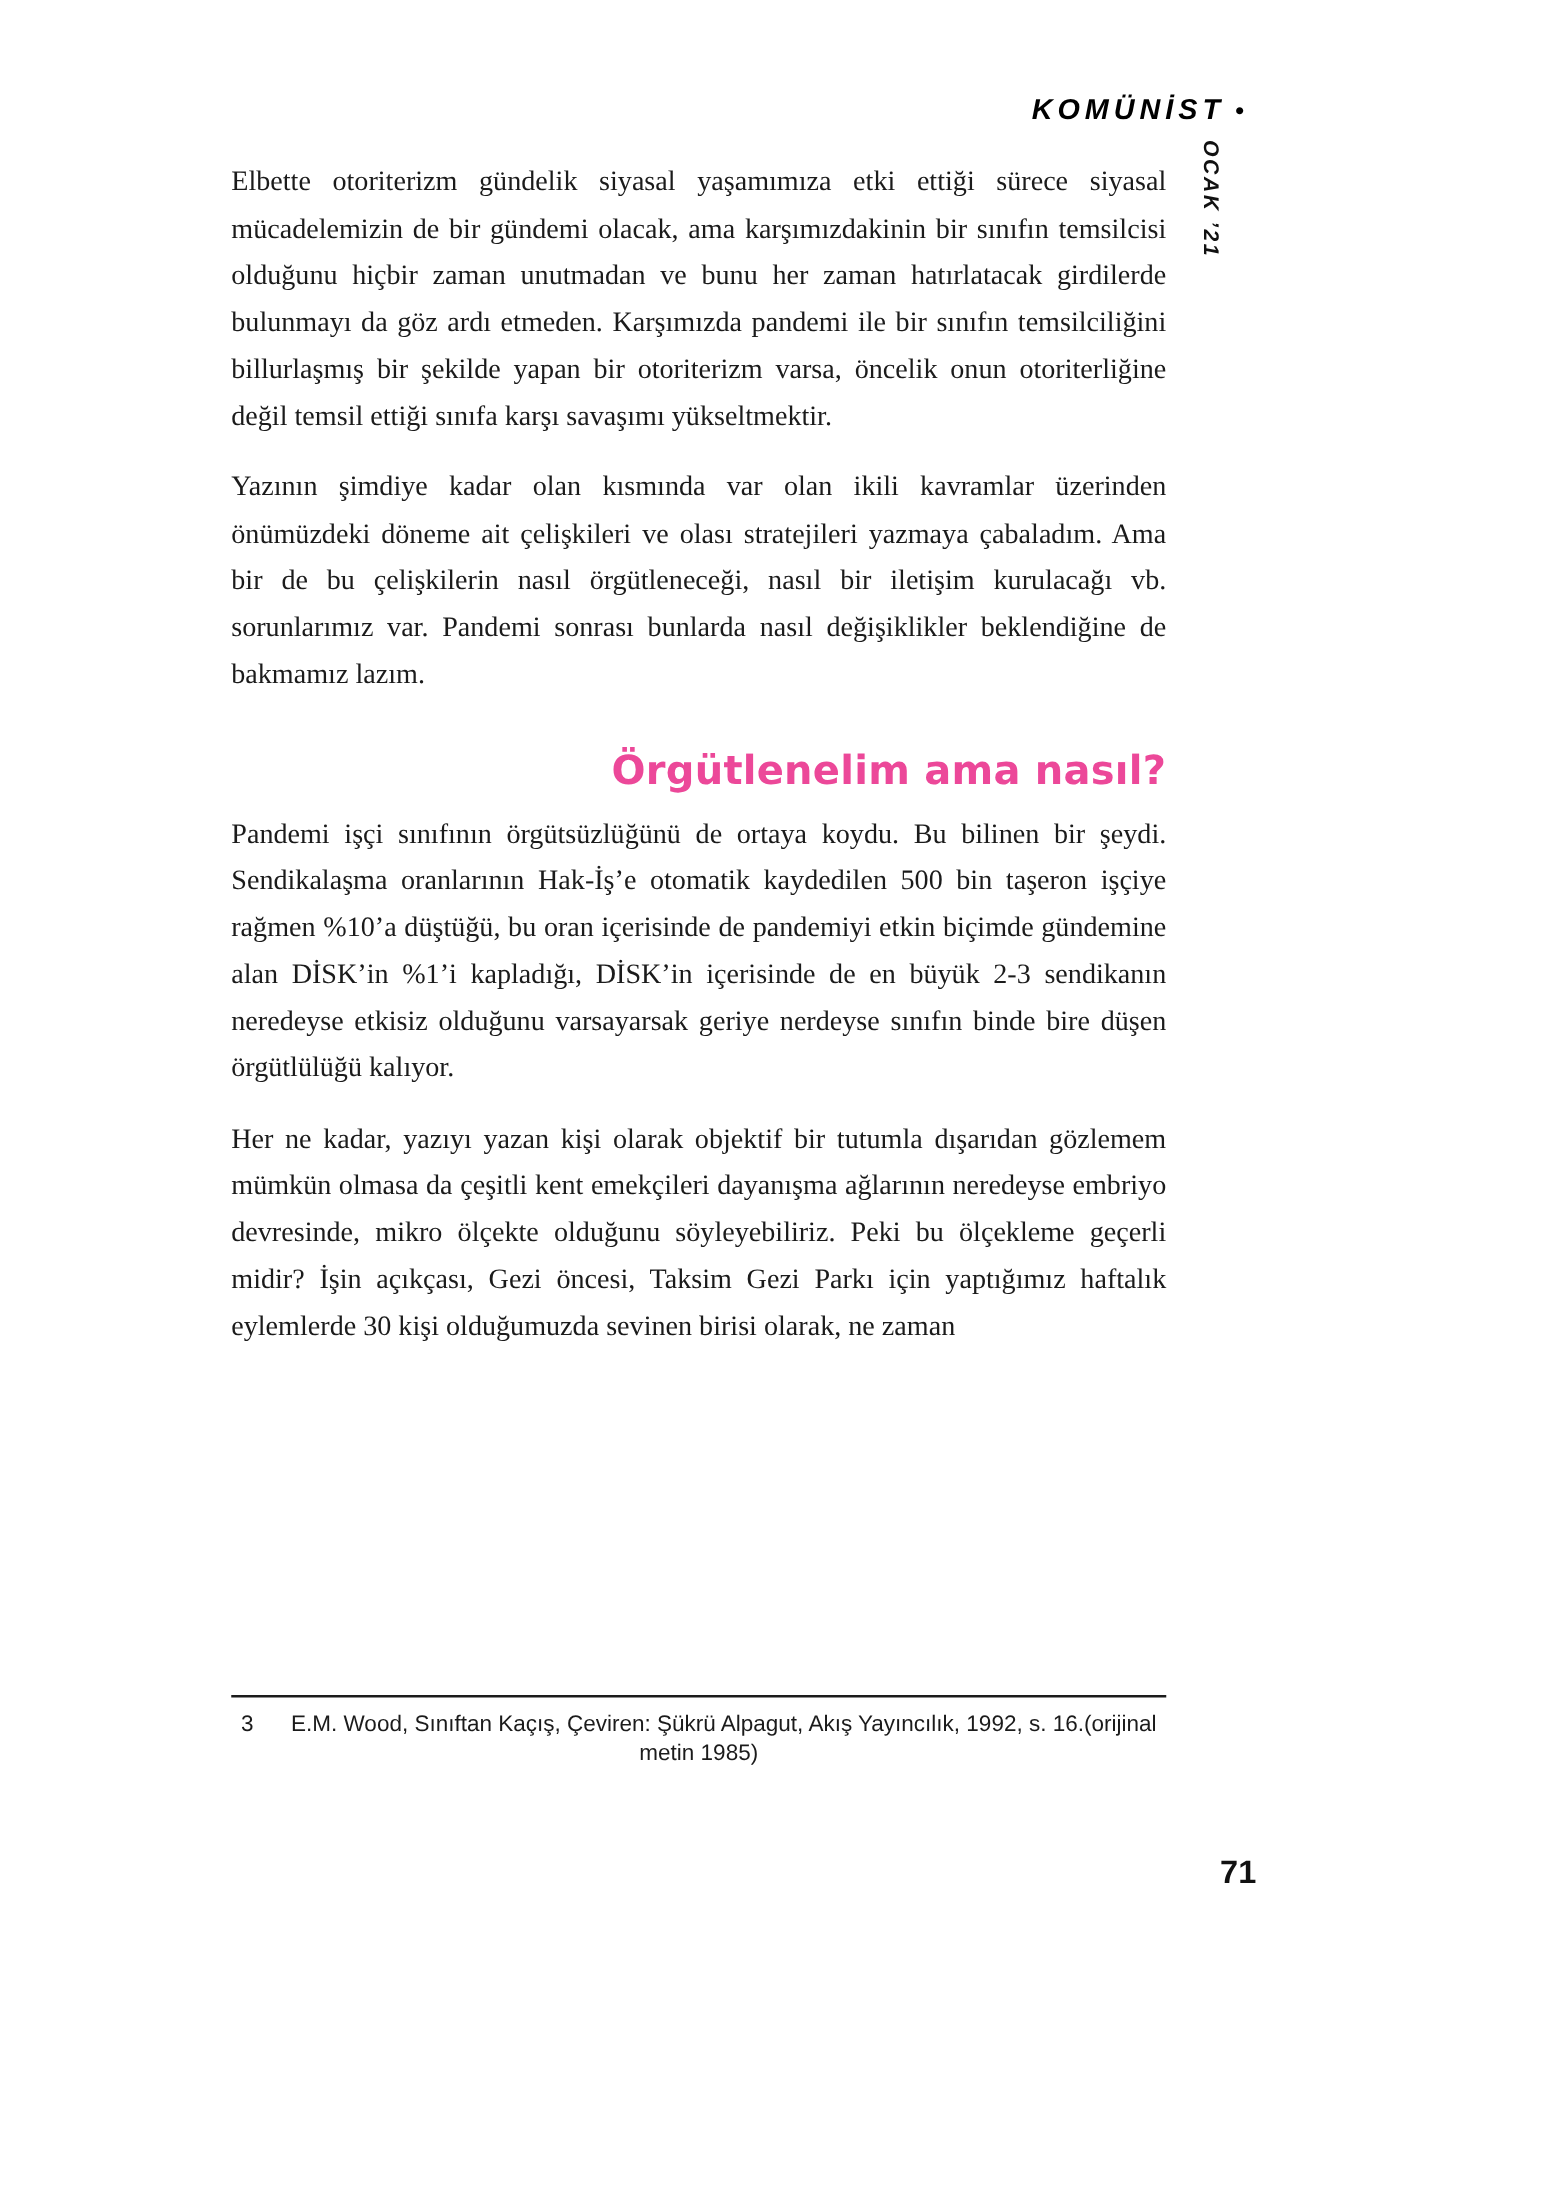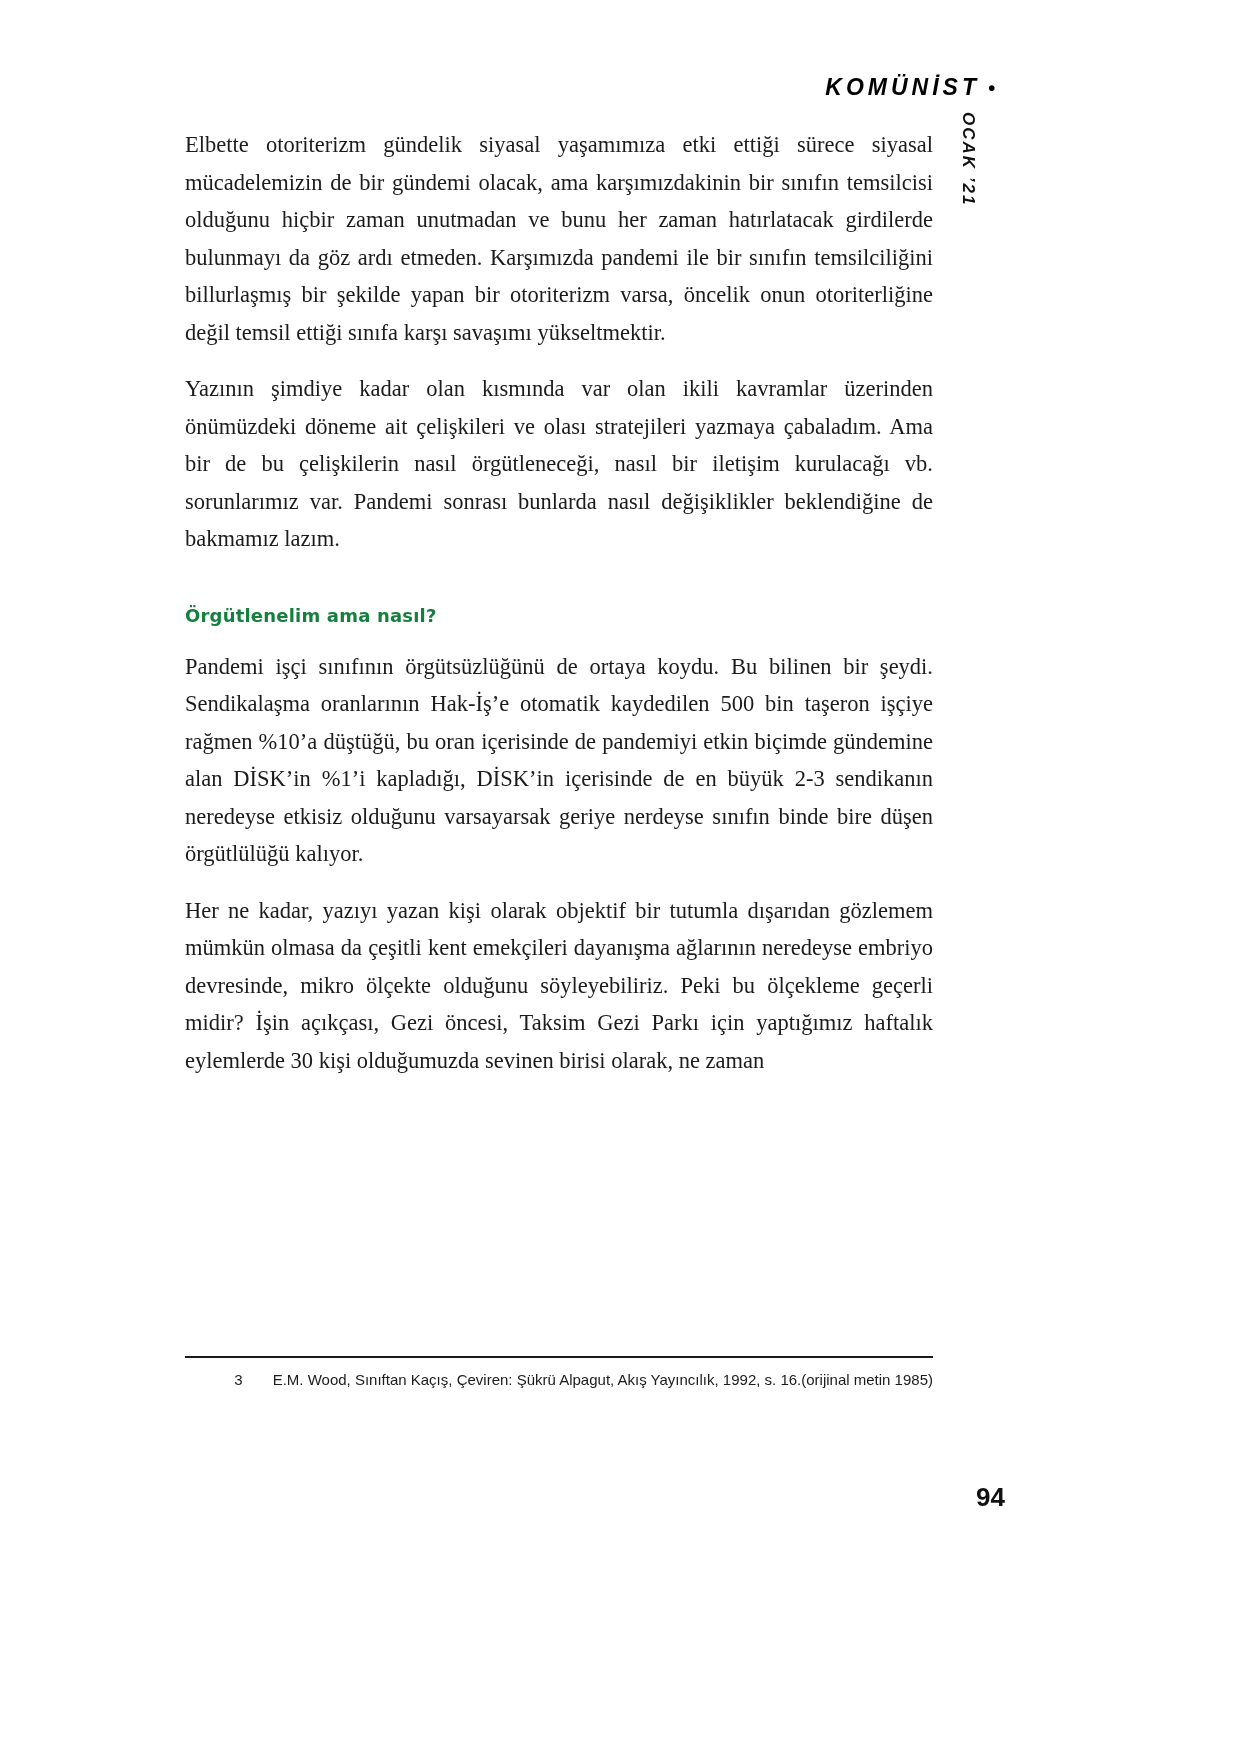--- a/index.html
+++ b/index.html
@@ -70,47 +70,47 @@
   sup.fn-ref {
     font-size: 13px;
     line-height: 0;
     vertical-align: super;
     font-style: normal;
   }
 
   .section-heading {
     font-family: "DejaVu Sans", "Liberation Sans", sans-serif;
     font-weight: bold;
-    font-size: 18px;
+    font-size: 32px;
     line-height: 32px;
-    color: #15803d;
-    text-align: left;
+    color: #ec4899;
+    text-align: right;
     margin: 42px 0 16px 0;
     letter-spacing: 0.2px;
   }
 
   
   .footnote-block {
     position: absolute;
     left: 185px;
     top: 1356px;
     width: 748px;
   }
   .footnote-rule {
     border: none;
     border-top: 2px solid #1b1b1b;
     margin: 0 0 10px 0;
     width: 100%;
   }
   .footnote {
     font-family: "Liberation Sans", sans-serif;
-    font-size: 15px;
+    font-size: 18px;
     line-height: 23px;
     color: #1b1b1b;
-    text-align: right;
+    text-align: center;
     margin: 0;
   }
   .footnote .fn-num {
     margin-right: 30px;
   }
 
   
   .page-number {
     position: absolute;
     top: 1482px;
@@ -139,13 +139,13 @@
   <p>Pandemi işçi sınıfının örgütsüzlüğünü de ortaya koydu. Bu bilinen bir şeydi. Sendikalaşma oranlarının Hak-İş’e otomatik kaydedilen 500 bin taşeron işçiye rağmen %10’a düştüğü, bu oran içerisinde de pandemiyi etkin biçimde gündemine alan DİSK’in %1’i kapladığı, DİSK’in içerisinde de en büyük 2-3 sendikanın neredeyse etkisiz olduğunu varsayarsak geriye nerdeyse sınıfın binde bire düşen örgütlülüğü kalıyor.</p>
 
   <p>Her ne kadar, yazıyı yazan kişi olarak objektif bir tutumla dışarıdan gözlemem mümkün olmasa da çeşitli kent emekçileri dayanışma ağlarının neredeyse embriyo devresinde, mikro ölçekte olduğunu söyleyebiliriz. Peki bu ölçekleme geçerli midir? İşin açıkçası, Gezi öncesi, Taksim Gezi Parkı için yaptığımız haftalık eylemlerde 30 kişi olduğumuzda sevinen birisi olarak, ne zaman</p>
 </main>
 
 <div class="footnote-block">
   <hr class="footnote-rule">
   <p class="footnote"><span class="fn-num">3</span><span>E.M. Wood, Sınıftan Kaçış, Çeviren: Şükrü Alpagut, Akış Yayıncılık, 1992, s. 16.(orijinal metin 1985)</span></p>
 </div>
 
-<div class="page-number">94</div>
+<div class="page-number">71</div>
 
 </body></html>

